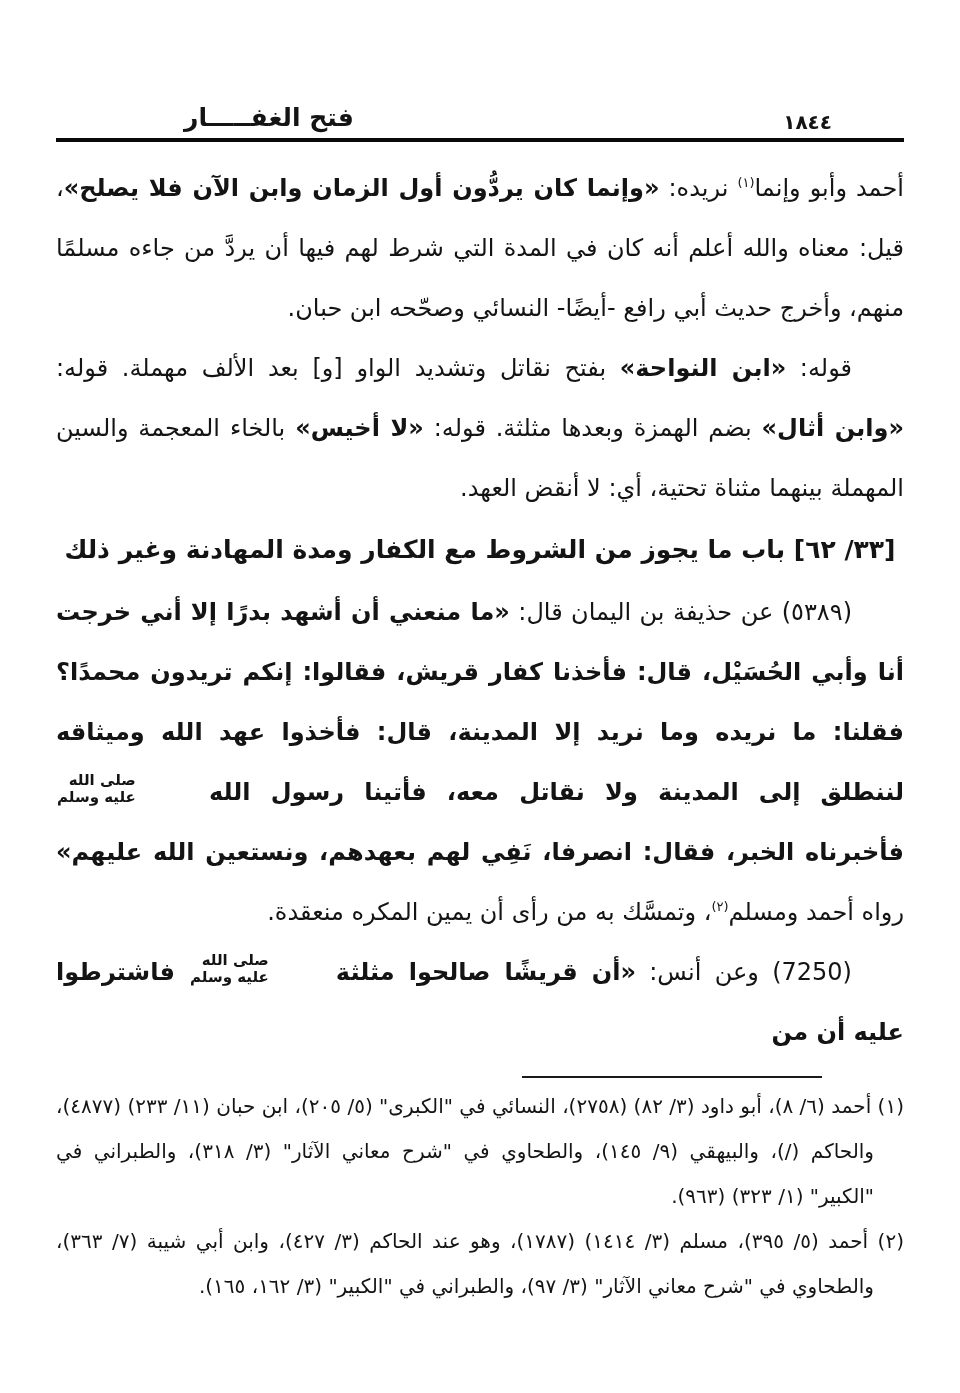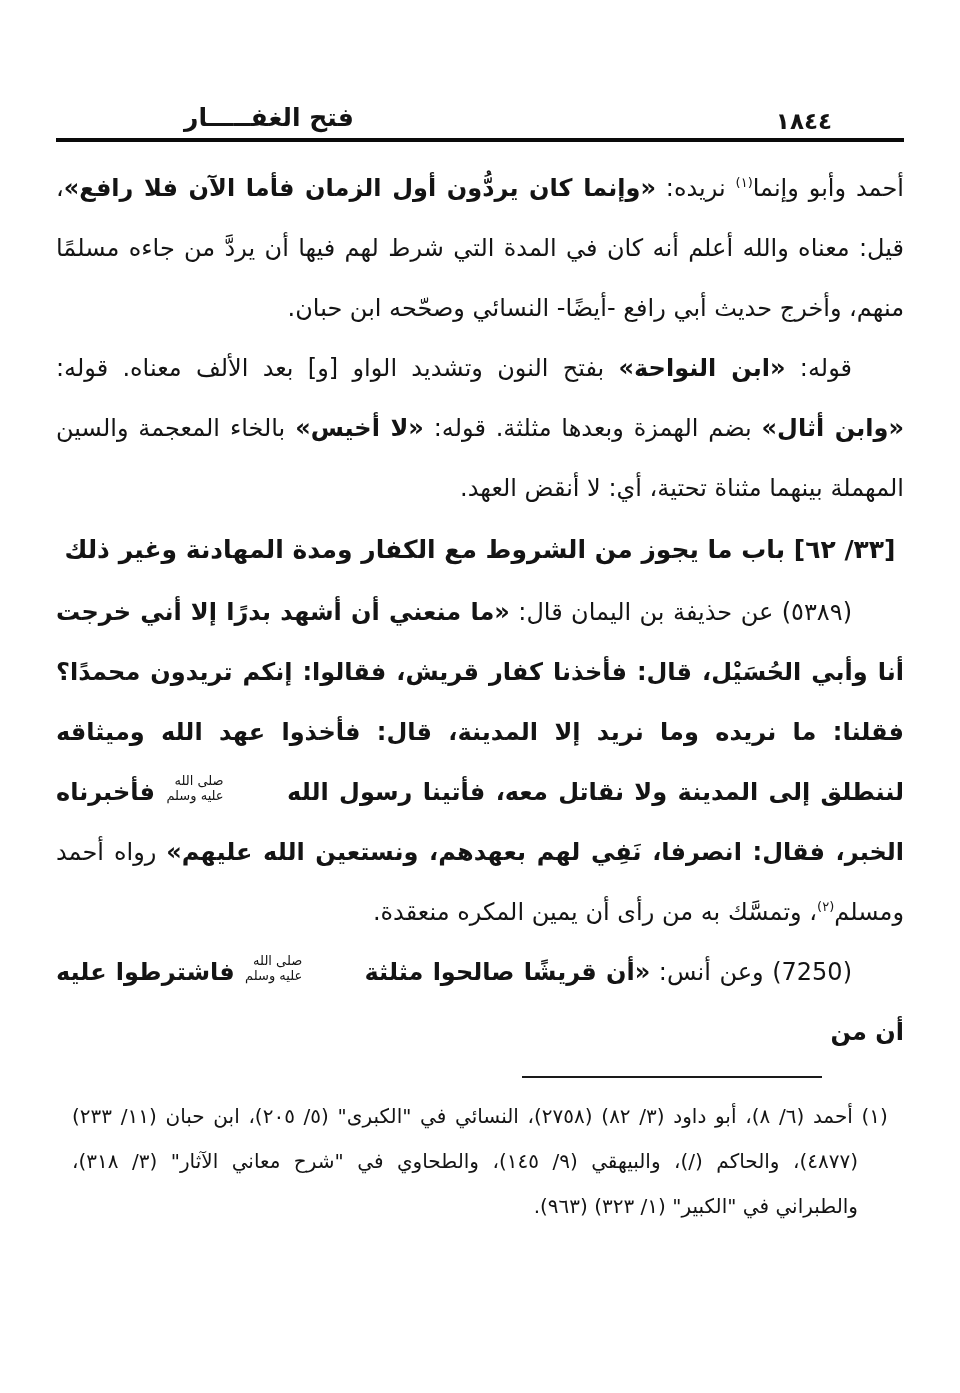--- a/index.html
+++ b/index.html
@@ -9,75 +9,76 @@
     font-family:"DejaVu Sans",sans-serif;overflow:hidden;
   }
   .content{padding:0 56px;}
   .header{height:138px;position:relative;border-bottom:4px solid #0a0a0a;}
   .header .book-title{
     position:absolute;left:128px;bottom:6px;
     font-size:25px;font-weight:bold;letter-spacing:0;
   }
   .header .page-num{
     position:absolute;right:72px;bottom:4px;
-    font-size:23px;font-weight:bold;
+    font-size:20px;font-weight:bold;
   }
   .page-body{
     padding-top:16px;
     font-size:24px;line-height:60px;
     text-align:justify;text-align-last:right;
   }
   .para{margin:0;}
   .para.indent{text-indent:52px;}
   .b{font-weight:bold;}
   .heading{
     font-weight:bold;font-size:25px;text-align:left;text-align-last:center;
     margin:2px 0;
   }
   sup.fnmark{
     font-size:13px;line-height:0;vertical-align:super;font-weight:normal;
   }
   .saw{
     display:inline-block;vertical-align:middle;
-    font-size:13px;line-height:1.15;font-weight:normal;
+    font-size:15px;line-height:1.15;font-weight:bold;
     text-align:center;transform:translateY(-4px);
     margin:0 1px;
   }
   .saw span{display:block;}
   .fnsep{
     width:300px;border-top:2px solid #1a1a1a;height:0;
     margin:14px 82px 6px auto;
   }
   .footnotes{
     font-size:20px;line-height:45px;
     text-align:justify;text-align-last:right;
   }
   .fnote{
-    padding-right:30px;text-indent:-30px;margin:16px;
+    padding-right:30px;text-indent:-30px;margin:0;
   }
 </style>
 </head>
 <body>
 
 <div class="page">
   <div class="content">
 
     <div class="header">
       <span class="book-title">فتح الغفـــــار</span>
       <span class="page-num">١٨٤٤</span>
     </div>
 
     <div class="page-body">
-        <div class="para"><span>أحمد وأبو وإنما</span><sup class="fnmark">(١)</sup><span> نريده: </span><span class="b">«وإنما كان يردُّون أول الزمان فأما الآن فلا رافع»</span><span>، قيل: معناه والله أعلم أنه كان في المدة التي شرط لهم فيها أن يردَّ من جاءه مسلمًا منهم، وأخرج حديث أبي رافع -أيضًا- النسائي وصحّحه ابن حبان.</span></div>
-        <div class="para indent"><span>قوله: </span><span class="b">«ابن النواحة»</span><span> بفتح النون وتشديد الواو [و] بعد الألف معناه. قوله: </span><span class="b">«وابن أثال»</span><span> بضم الهمزة وبعدها مثلثة. قوله: </span><span class="b">«لا أخيس»</span><span> بالخاء المعجمة والسين المهملة بينهما مثناة تحتية، أي: لا أنقض العهد.</span></div>
+        <div class="para"><span>أحمد وأبو وإنما</span><sup class="fnmark">(١)</sup><span> نريده: </span><span class="b">«وإنما كان يردُّون أول الزمان وابن الآن فلا يصلح»</span><span>، قيل: معناه والله أعلم أنه كان في المدة التي شرط لهم فيها أن يردَّ من جاءه مسلمًا منهم، وأخرج حديث أبي رافع -أيضًا- النسائي وصحّحه ابن حبان.</span></div>
+        <div class="para indent"><span>قوله: </span><span class="b">«ابن النواحة»</span><span> بفتح نقاتل وتشديد الواو [و] بعد الألف مهملة. قوله: </span><span class="b">«وابن أثال»</span><span> بضم الهمزة وبعدها مثلثة. قوله: </span><span class="b">«لا أخيس»</span><span> بالخاء المعجمة والسين المهملة بينهما مثناة تحتية، أي: لا أنقض العهد.</span></div>
         <div class="heading">[٣٣/ ٦٢] باب ما يجوز من الشروط مع الكفار ومدة المهادنة وغير ذلك</div>
         <div class="para indent"><span>(٥٣٨٩) عن حذيفة بن اليمان قال: </span><span class="b">«ما منعني أن أشهد بدرًا إلا أني خرجت أنا وأبي الحُسَيْل، قال: فأخذنا كفار قريش، فقالوا: إنكم تريدون محمدًا؟ فقلنا: ما نريده وما نريد إلا المدينة، قال: فأخذوا عهد الله وميثاقه لننطلق إلى المدينة ولا نقاتل معه، فأتينا رسول الله </span><span class="saw"><span>صلى الله</span><span>عليه وسلم</span></span><span class="b"> فأخبرناه الخبر، فقال: انصرفا، نَفِي لهم بعهدهم، ونستعين الله عليهم»</span><span> رواه أحمد ومسلم</span><sup class="fnmark">(٢)</sup><span>، وتمسَّك به من رأى أن يمين المكره منعقدة.</span></div>
         <div class="para indent"><span>(7250) وعن أنس: </span><span class="b">«أن قريشًا صالحوا مثلثة </span><span class="saw"><span>صلى الله</span><span>عليه وسلم</span></span><span class="b"> فاشترطوا عليه أن من</span></div>
       </div>
 
     <div class="fnsep"></div>
 
     <div class="footnotes">
         <div class="fnote">(١) أحمد (٦/ ٨)، أبو داود (٣/ ٨٢) (٢٧٥٨)، النسائي في "الكبرى" (٥/ ٢٠٥)، ابن حبان (١١/ ٢٣٣) (٤٨٧٧)، والحاكم (/)، والبيهقي (٩/ ١٤٥)، والطحاوي في "شرح معاني الآثار" (٣/ ٣١٨)، والطبراني في "الكبير" (١/ ٣٢٣) (٩٦٣).</div>
+        <div class="fnote">(٢) أحمد (٥/ ٣٩٥)، مسلم (٣/ ١٤١٤) (١٧٨٧)، وهو عند الحاكم (٣/ ٤٢٧)، وابن أبي شيبة (٧/ ٣٦٣)، والطحاوي في "شرح معاني الآثار" (٣/ ٩٧)، والطبراني في "الكبير" (٣/ ١٦٢، ١٦٥).</div>
       </div>
 
   </div>
 </div>
 
 </body></html>

